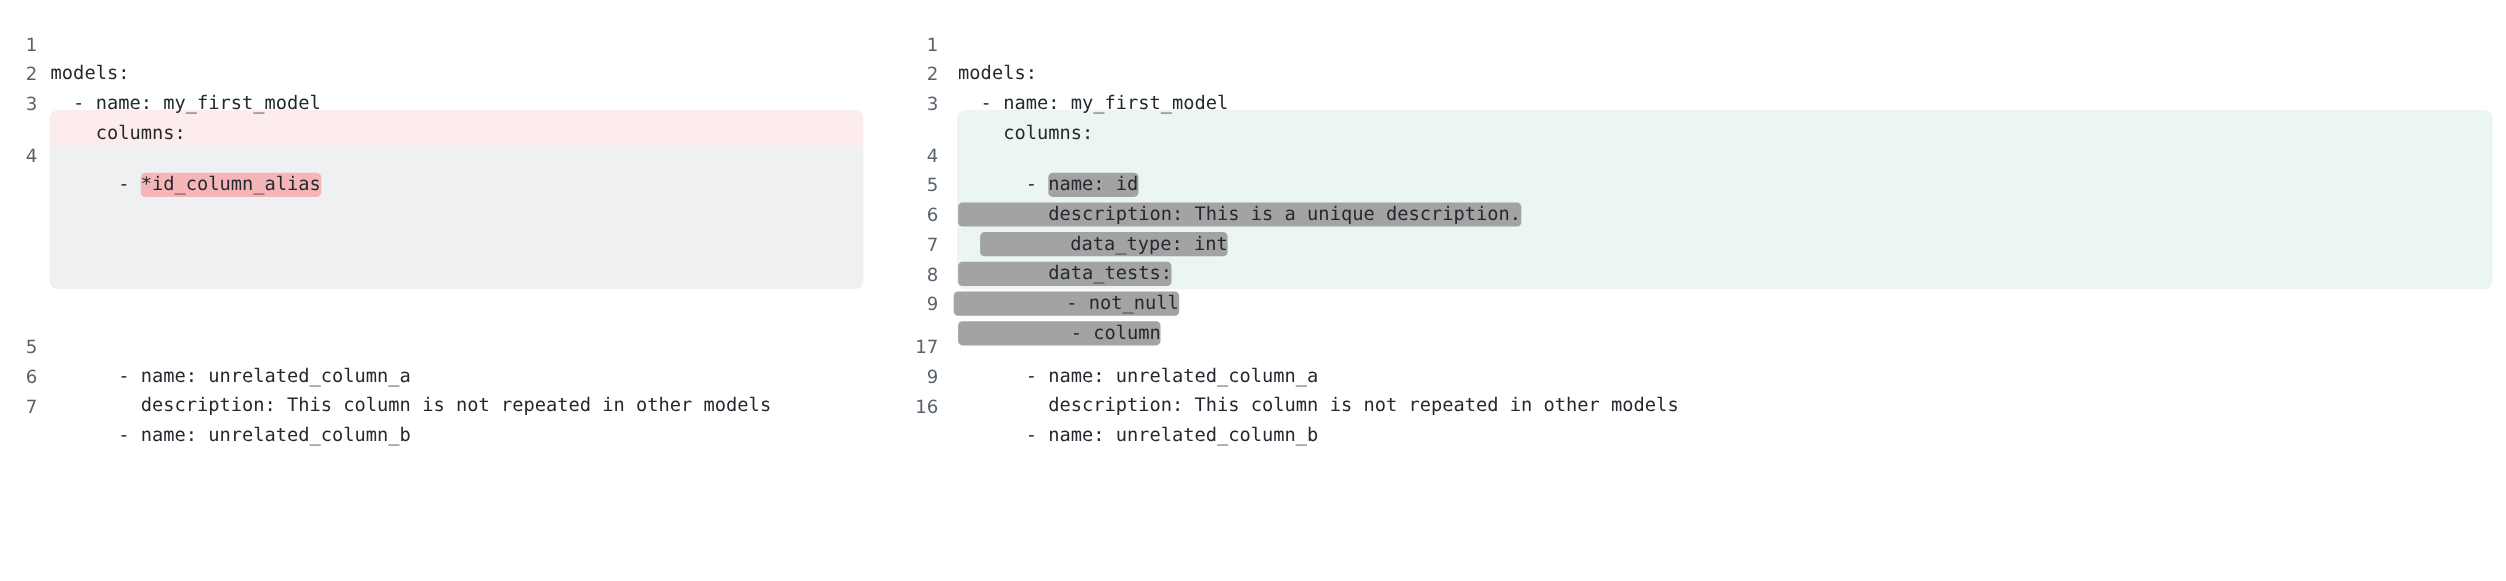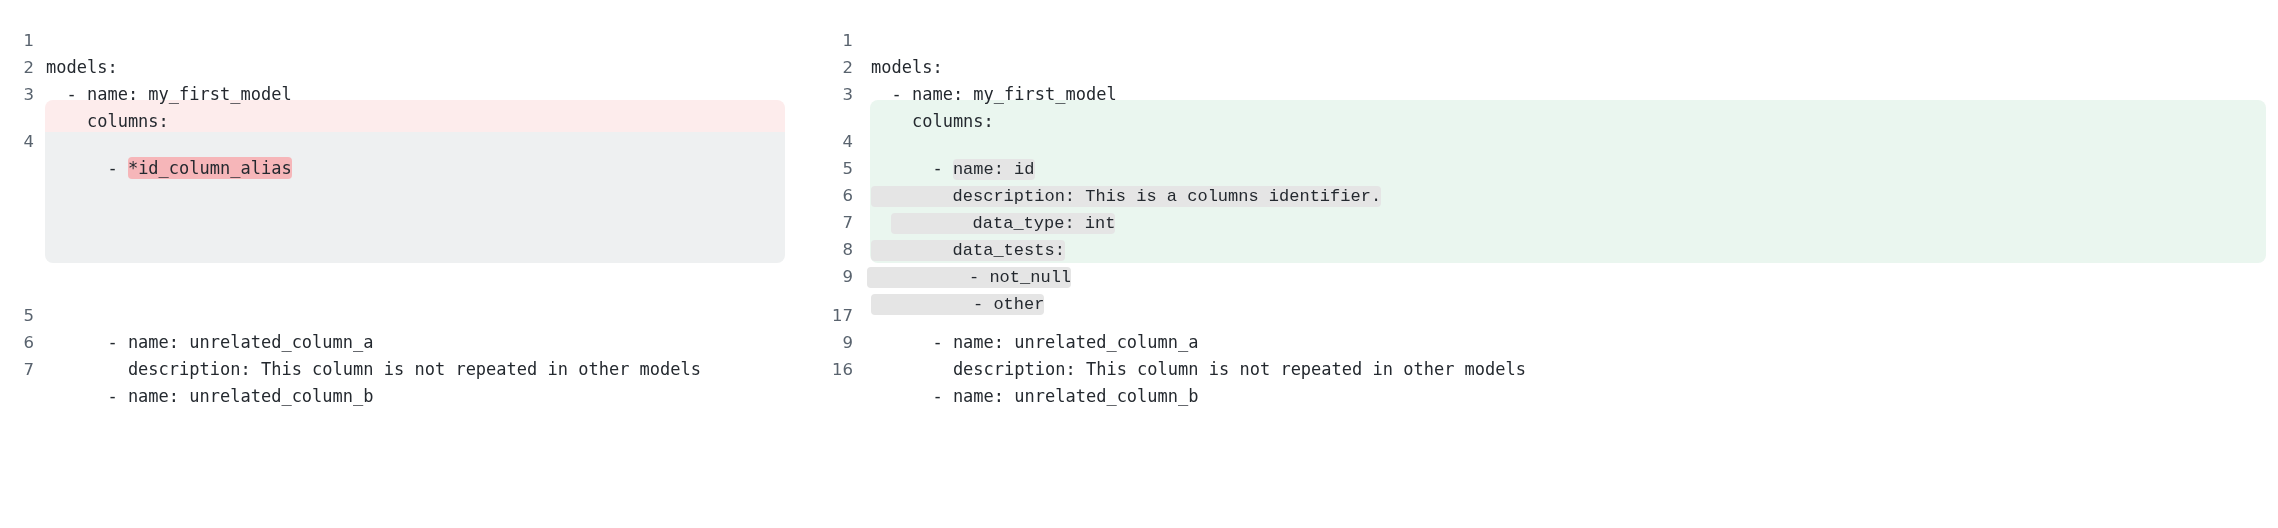--- a/index.html
+++ b/index.html
@@ -70,24 +70,23 @@
     position: absolute;
     white-space: pre;
     letter-spacing: 0px;
   }
   .code .hl-red {
     background: #f6b6b9;
     border-radius: 4px;
     padding: 1px 0;
   }
   .code .hl-green {
-    background: #e5e5e5;
+    background: #a3a3a3;
     border-radius: 4px;
     padding: 1px 0;
-    font-family: Liberation Mono, monospace;
   }
 </style>
 </head>
 <body>
 
 <div class="diff-container">
 
   <div class="diff-pane left">
 
     <div class="band band-red band-top" style="left:45px; top:100px; width:740px; height:32px;"></div>
@@ -156,41 +155,41 @@
         <span class="code" style="left:52px;"><span>    columns:</span></span>
       </div>
 
       <div class="row" style="top:101px; position:absolute;">
         <span class="lineno" style="left:0px;">4</span>
         <span class="code" style="left:52px;"><span>      - </span><span class="hl-green">name: id</span></span>
       </div>
 
       <div class="row" style="top:128px; position:absolute;">
         <span class="lineno" style="left:0px;">5</span>
-        <span class="code" style="left:52px;"><span class="hl-green">        description: This is a columns identifier.</span></span>
+        <span class="code" style="left:52px;"><span class="hl-green">        description: This is a unique description.</span></span>
       </div>
 
       <div class="row" style="top:155px; position:absolute;">
         <span class="lineno" style="left:0px;">6</span>
         <span class="code" style="left:52px;margin-left:20px;"><span class="hl-green">        data_type: int</span></span>
       </div>
 
       <div class="row" style="top:182px; position:absolute;">
         <span class="lineno" style="left:0px;">7</span>
         <span class="code" style="left:52px;"><span class="hl-green">        data_tests:</span></span>
       </div>
 
       <div class="row" style="top:209px; position:absolute;">
         <span class="lineno" style="left:0px;">8</span>
         <span class="code" style="left:48px;"><span class="hl-green">          - not_null</span></span>
       </div>
 
       <div class="row" style="top:236px; position:absolute;">
         <span class="lineno" style="left:0px;">9</span>
-        <span class="code" style="left:52px;"><span class="hl-green">          - other</span></span>
+        <span class="code" style="left:52px;"><span class="hl-green">          - column</span></span>
       </div>
 
       <div class="row" style="top:275px; position:absolute;">
         <span class="lineno" style="left:0px;">17</span>
         <span class="code" style="left:52px;"><span>      - name: unrelated_column_a</span></span>
       </div>
 
       <div class="row" style="top:302px; position:absolute;">
         <span class="lineno" style="left:0px;">9</span>
         <span class="code" style="left:52px;"><span>        description: This column is not repeated in other models</span></span>

